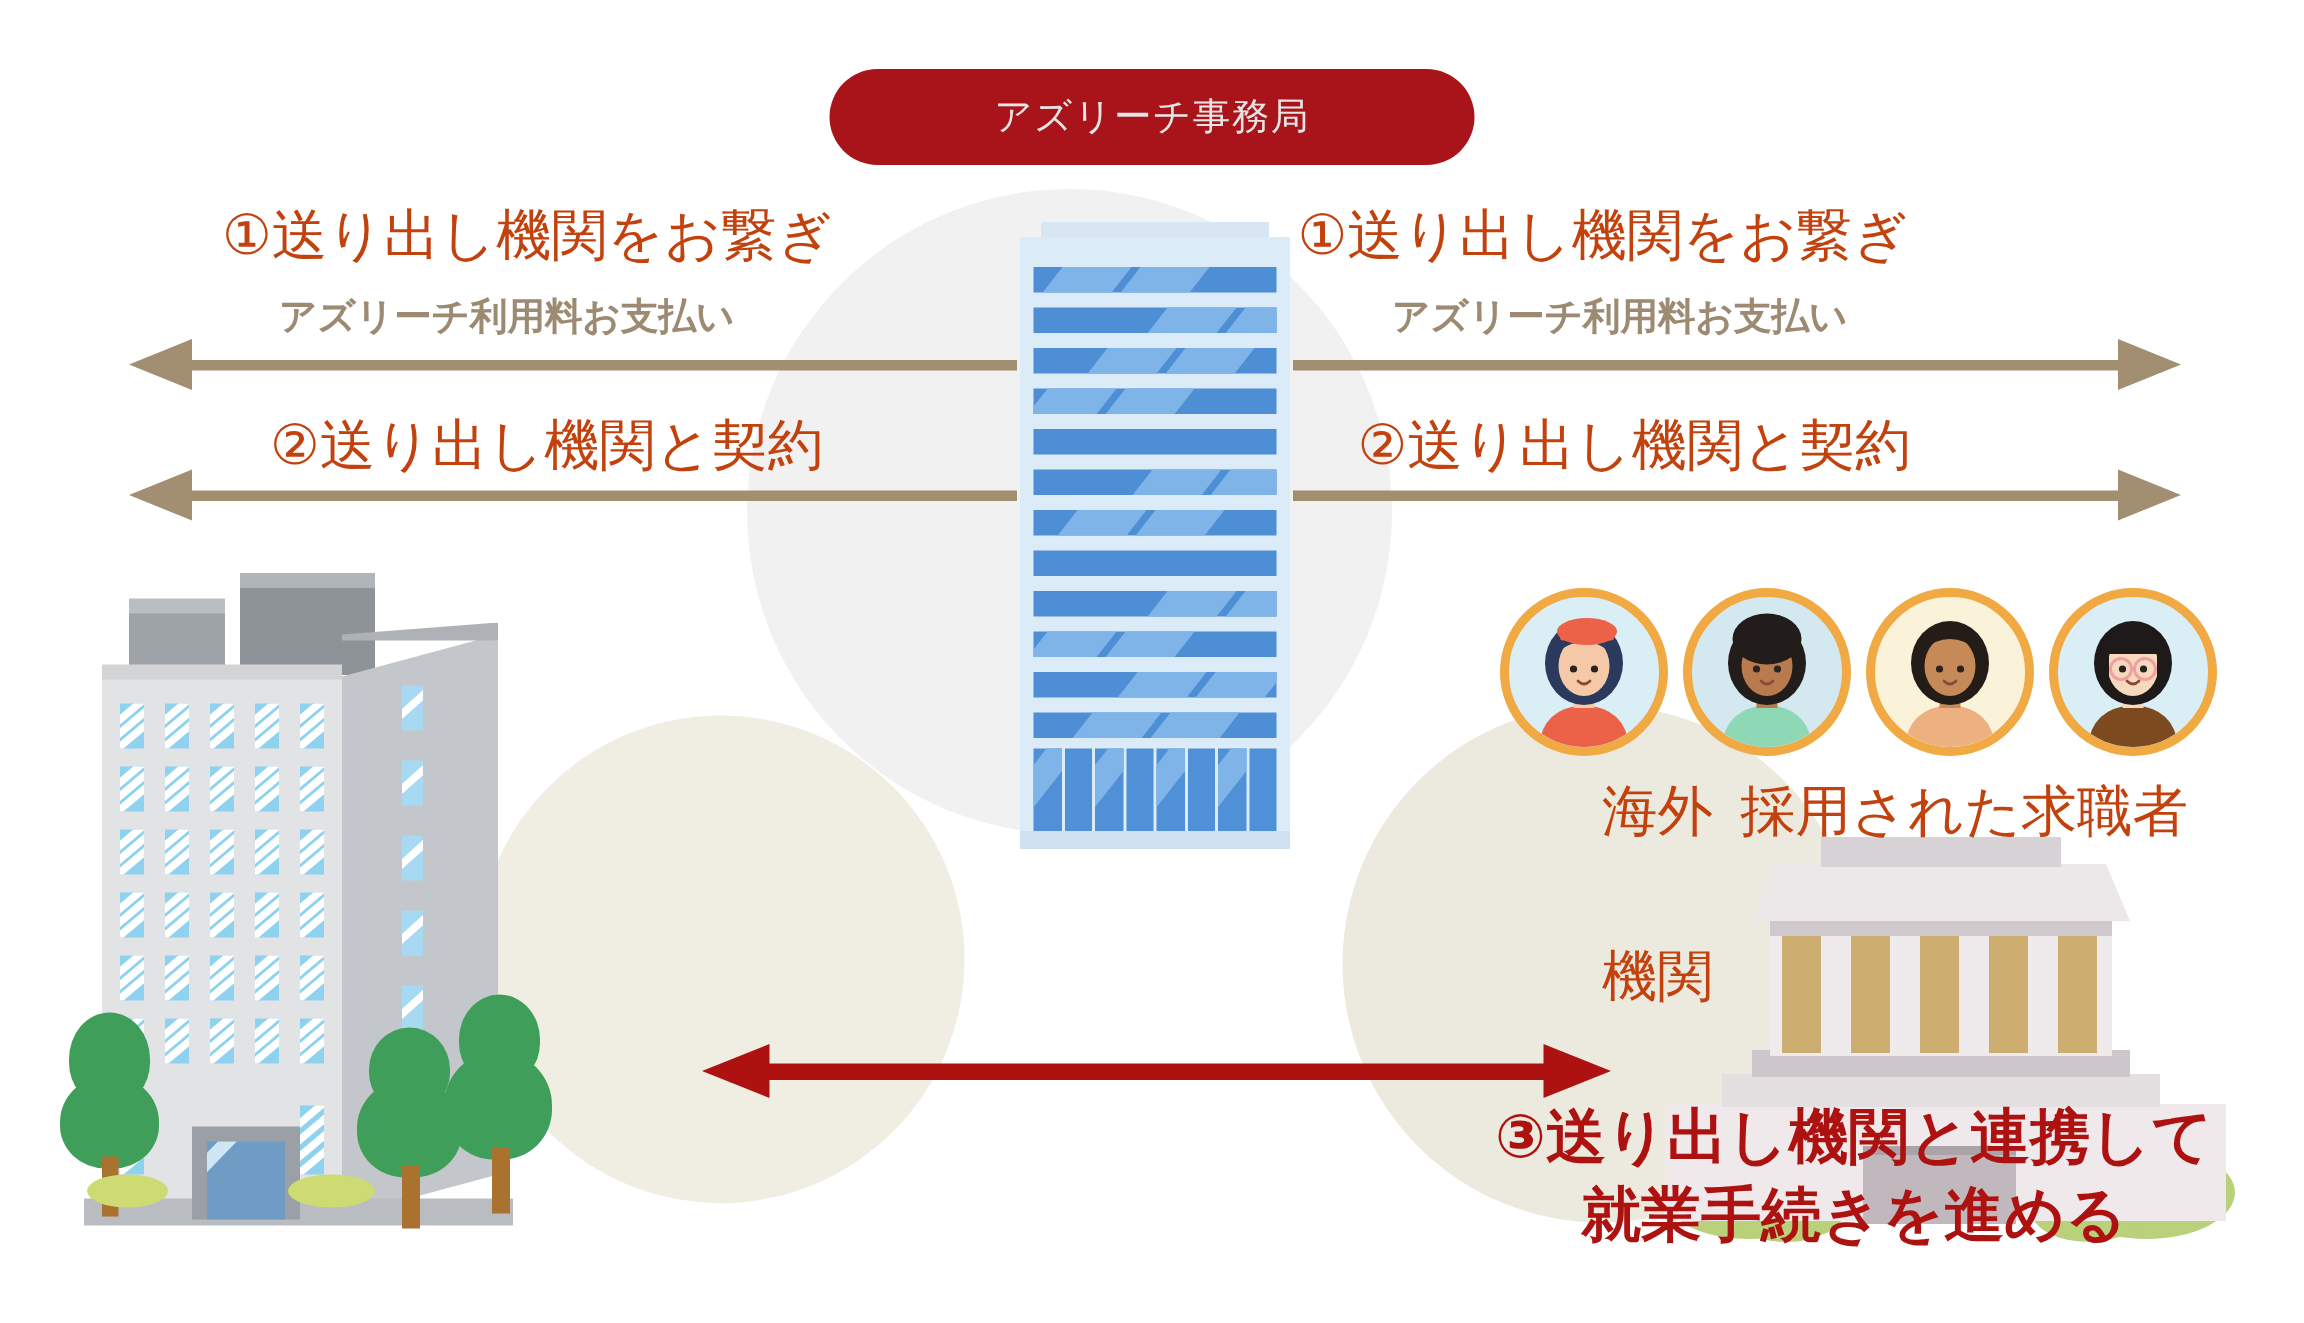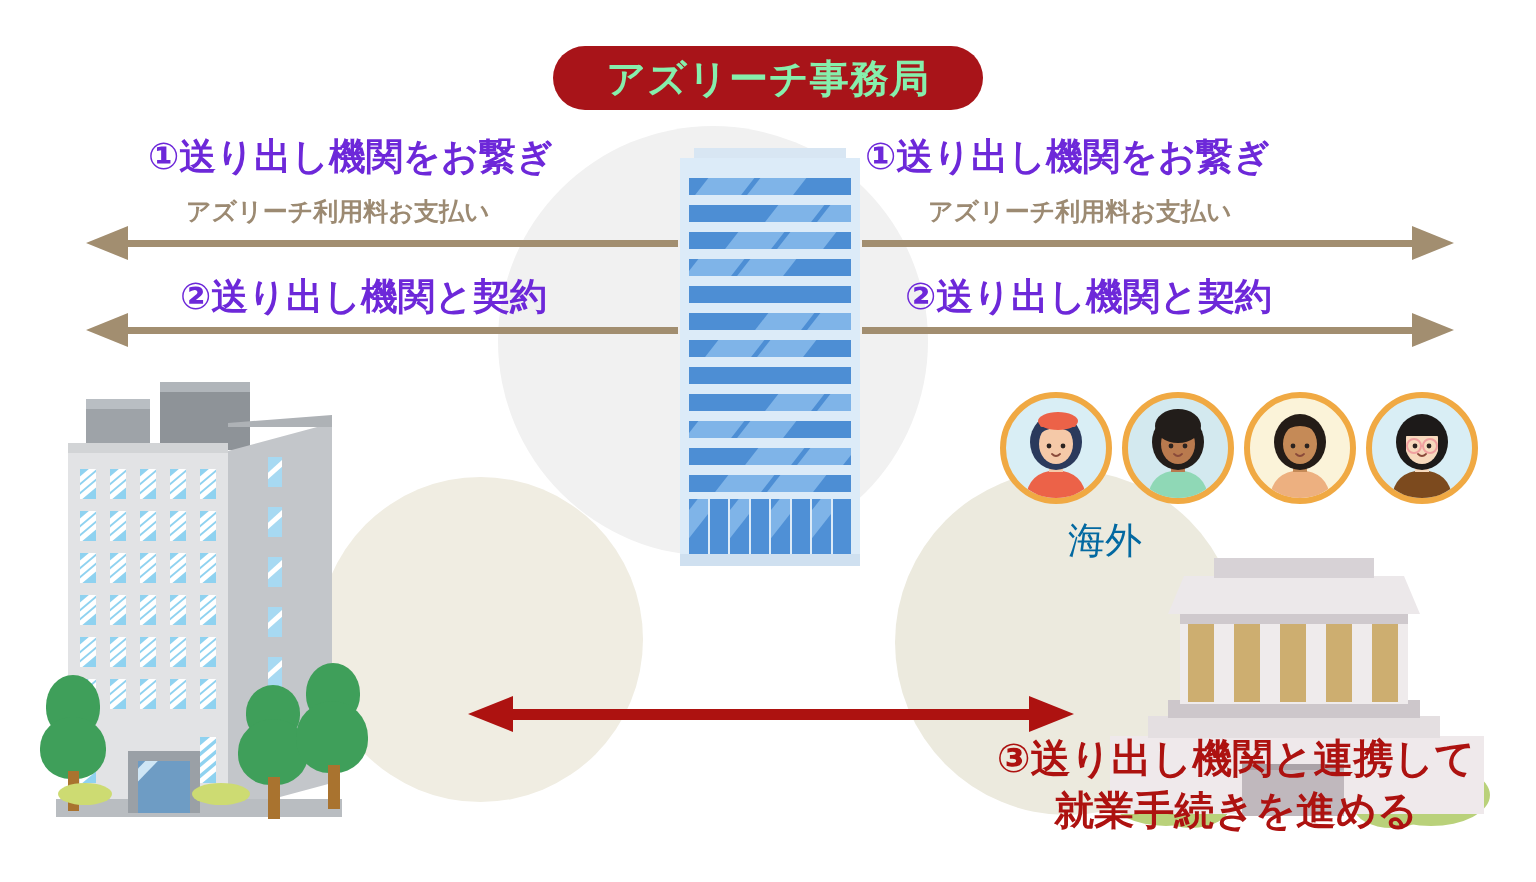--- a/index.html
+++ b/index.html
@@ -8,43 +8,43 @@
 
   
   .bgcircle{position:absolute;border-radius:50%;}
   #circle-grey-center{left:498px;top:126px;width:430px;height:430px;background:#f1f1f1;}
   #circle-cream-left{left:318px;top:477px;width:325px;height:325px;background:#f0ede2;}
   #circle-cream-right{left:895px;top:470px;width:345px;height:345px;background:#eceade;}
 
   
   #title-pill{position:absolute;left:553px;top:46px;width:430px;height:64px;
       background:#a81419;border-radius:40px;display:flex;align-items:center;justify-content:center;}
-  #title-text{color:#86efac;font-size:39px;font-weight:bold;letter-spacing:1px;line-height:1;}
-
-  
-  .lbl-main{position:absolute;color:#6d28d9;font-size:37px;font-weight:bold;line-height:1.08;white-space:nowrap;}
+  #title-text{color:#e5e5e5;font-size:25px;font-weight:normal;letter-spacing:1px;line-height:1;}
+
+  
+  .lbl-main{position:absolute;color:#c2410c;font-size:37px;font-weight:normal;line-height:1.08;white-space:nowrap;}
   .lbl-sub{position:absolute;color:#9c8a72;font-size:25px;font-weight:bold;line-height:1.08;white-space:nowrap;}
 
   
   .arrow-row{position:absolute;height:34px;}
   .arrow-shaft{position:absolute;top:14px;height:7px;background:#a28e70;}
   .arrow-head{position:absolute;top:0;width:0;height:0;border-top:17px solid transparent;border-bottom:17px solid transparent;}
   .head-left{border-right:42px solid #a28e70;left:0;}
   .head-right{border-left:42px solid #a28e70;right:0;}
 
   
   #red-arrow{position:absolute;left:468px;top:696px;width:606px;height:36px;}
   #red-shaft{position:absolute;left:38px;right:38px;top:13px;height:11px;background:#ad1210;}
   .red-head{position:absolute;top:0;width:0;height:0;border-top:18px solid transparent;border-bottom:18px solid transparent;}
   #red-head-left{border-right:45px solid #ad1210;left:0;}
   #red-head-right{border-left:45px solid #ad1210;right:0;}
   .red-line{position:absolute;color:#ad1210;font-size:40px;font-weight:bold;line-height:1.12;white-space:nowrap;text-align:center;width:100%;}
 
   
-  .entity-lbl{position:absolute;color:#0369a1;font-size:37px;line-height:1.22;white-space:nowrap;}
+  .entity-lbl{position:absolute;color:#c2410c;font-size:37px;line-height:1.22;white-space:nowrap;}
 
   
   .avatar{position:absolute;width:112px;height:112px;border-radius:50%;border:6px solid #f0a943;box-sizing:border-box;overflow:hidden;}
   .av-face{position:absolute;width:100%;height:100%;}
 
   
   #skyscraper{position:absolute;left:680px;top:148px;width:180px;height:418px;}
   #sky-cap{position:absolute;left:14px;top:0;width:152px;height:12px;background:#d8e6f3;}
   #sky-body{position:absolute;left:0;top:10px;width:180px;height:408px;background:#dcebf8;}
   .sky-band{position:absolute;left:9px;width:162px;height:17px;background:#4d8ed4;overflow:hidden;}
@@ -493,22 +493,24 @@
           <circle cx="42" cy="48" r="7" fill="none" stroke="#f0a0a0" stroke-width="2"></circle>
           <circle cx="58" cy="48" r="7" fill="none" stroke="#f0a0a0" stroke-width="2"></circle>
           <line x1="49" y1="48" x2="51" y2="48" stroke="#f0a0a0" stroke-width="2"></line>
           <circle cx="43" cy="48" r="2.4" fill="#2b2320"></circle>
           <circle cx="57" cy="48" r="2.4" fill="#2b2320"></circle>
           <path d="M46 56 Q50 60 54 56" stroke="#8a4a3a" stroke-width="1.8" fill="none" stroke-linecap="round"></path>
         </svg>
       </div>
     </div>
 
+  <div class="entity-lbl" style="left:1160px;top:518px;">採用された求職者</div>
 
   <div class="entity-lbl" style="left:894px;top:518px;width:248px;text-align:right;">海外</div>
+  <div class="entity-lbl" style="left:894px;top:628px;width:248px;text-align:right;">機関</div>
 
 
   <div id="red-arrow">
     <div class="red-head" id="red-head-left"></div>
     <div id="red-shaft"></div>
     <div class="red-head" id="red-head-right"></div>
   </div>
   <div class="red-line" style="left:468px;top:736px;">③送り出し機関と連携して</div>
   <div class="red-line" style="left:468px;top:788px;">就業手続きを進める</div>
 

